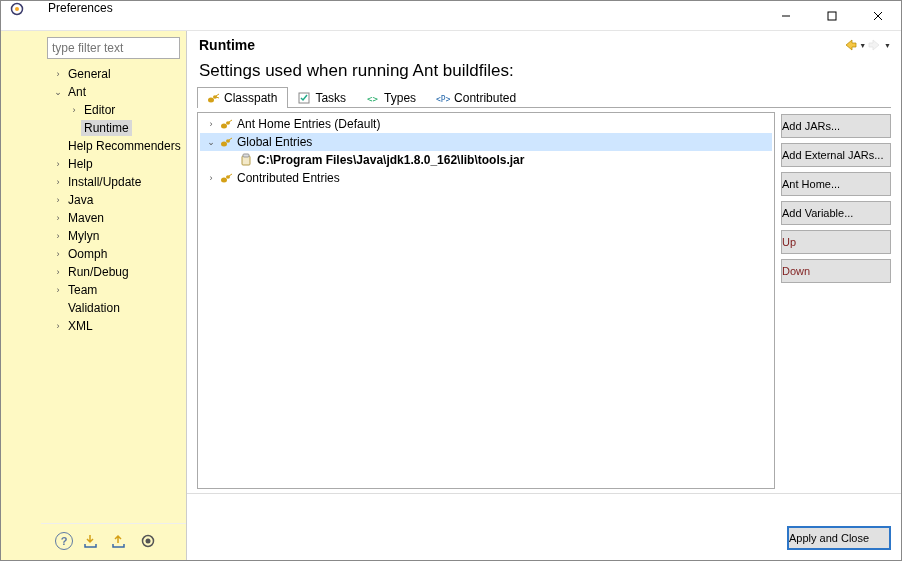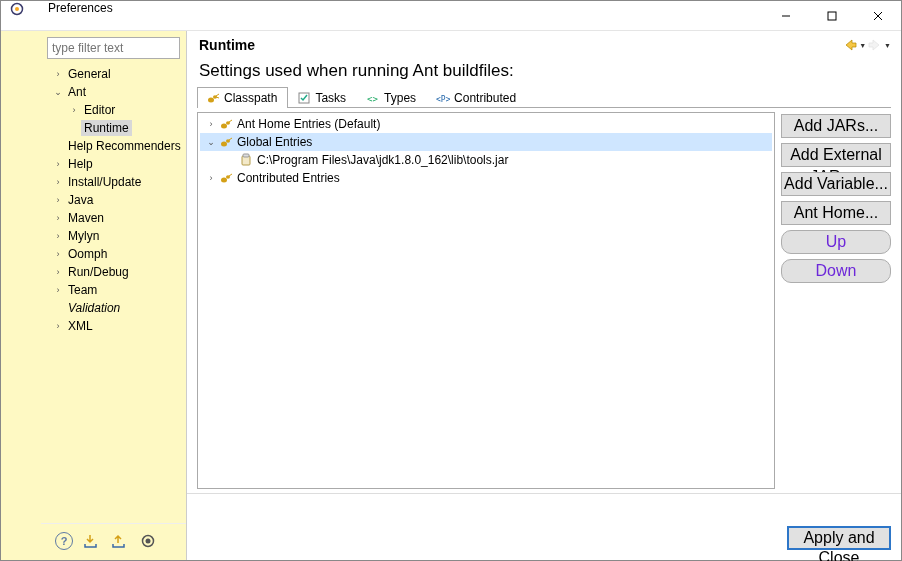--- a/index.html
+++ b/index.html
@@ -167,26 +167,25 @@
     display:inline-flex; align-items:center; justify-content:center;
   }
   .buttons-col {
     width: 110px; display: flex; flex-direction: column; gap: 5px;
     padding-top: 2px;
   }
   .btn {
     height: 24px;
     border: 1px solid #adadad;
     background: #e1e1e1;
-    font-size: 16px;
-    text-align: center;
+    font-size: 11px;
     line-height: 22px;
     cursor: default;
   }
-  .btn.disabled { color: #6d28d9; border-radius: 10px; }
+  .btn.disabled { color: #7f1d1d; }
 
   .footer1 {
     display: flex; justify-content: flex-end; gap: 8px;
     padding: 10px 10px 6px 10px;
   }
   .footer2 {
     display: flex; justify-content: flex-end; gap: 8px;
     padding: 6px 10px 10px 10px;
     border-top: 1px solid #ddd;
     margin-top: 4px;
@@ -279,21 +278,21 @@
             <span class="tree-label">Oomph</span>
           </div>
           <div class="tree-item" style="padding-left: 6px;">
             <span class="tree-arrow">›</span>
             <span class="tree-label">Run/Debug</span>
           </div>
           <div class="tree-item" style="padding-left: 6px;">
             <span class="tree-arrow">›</span>
             <span class="tree-label">Team</span>
           </div>
-          <div class="tree-item" style="padding-left: 6px; font-style: italic;">
+          <div class="tree-item" style="padding-left: 6px;">
             <span class="tree-arrow"></span>
             <span class="tree-label">Validation</span>
           </div>
           <div class="tree-item" style="padding-left: 6px;">
             <span class="tree-arrow">›</span>
             <span class="tree-label">XML</span>
           </div>
         </div>
       <div class="bottom-icons">
         <span class="help-icon">?</span>
@@ -395,21 +394,21 @@
               <span class="cp-arrow">⌄</span>
               <span class="cp-icon">
                 <svg width="14" height="12">
                   <ellipse cx="5" cy="8" rx="3" ry="2.5" fill="#d4a017"></ellipse>
                   <ellipse cx="9" cy="5" rx="2" ry="1.8" fill="#d4a017"></ellipse>
                   <line x1="10" y1="4" x2="13" y2="2" stroke="#d4a017"></line>
                 </svg>
               </span>
               <span>Global Entries</span>
             </div>
-            <div class="cp-item" style="padding-left: 24px;">
+            <div class="cp-item" style="padding-left: 24px; font-weight: bold;">
               <span class="cp-arrow"></span>
               <span class="cp-icon">
                 <svg width="12" height="14">
                   <rect x="2" y="3" width="8" height="9" rx="1" fill="#f3e9c9" stroke="#b49b4a"></rect>
                   <rect x="3" y="1" width="6" height="3" rx="1" fill="#ddd" stroke="#999"></rect>
                 </svg>
               </span>
               <span>C:\Program Files\Java\jdk1.8.0_162\lib\tools.jar</span>
             </div>
             <div class="cp-item" style="padding-left: 4px;">
@@ -420,22 +419,22 @@
                   <ellipse cx="9" cy="5" rx="2" ry="1.8" fill="#d4a017"></ellipse>
                   <line x1="10" y1="4" x2="13" y2="2" stroke="#d4a017"></line>
                 </svg>
               </span>
               <span>Contributed Entries</span>
             </div>
           </div>
         <div class="buttons-col">
           <div class="btn">Add JARs...</div>
           <div class="btn">Add External JARs...</div>
+          <div class="btn">Ant Home...</div>
           <div class="btn">Add Variable...</div>
-          <div class="btn">Ant Home...</div>
           <div class="btn disabled">Up</div>
           <div class="btn disabled">Down</div>
         </div>
       </div>
 
       <div class="footer2">
         <div class="btn wide primary">Apply and Close</div>
       </div>
     </div>
   </div>

